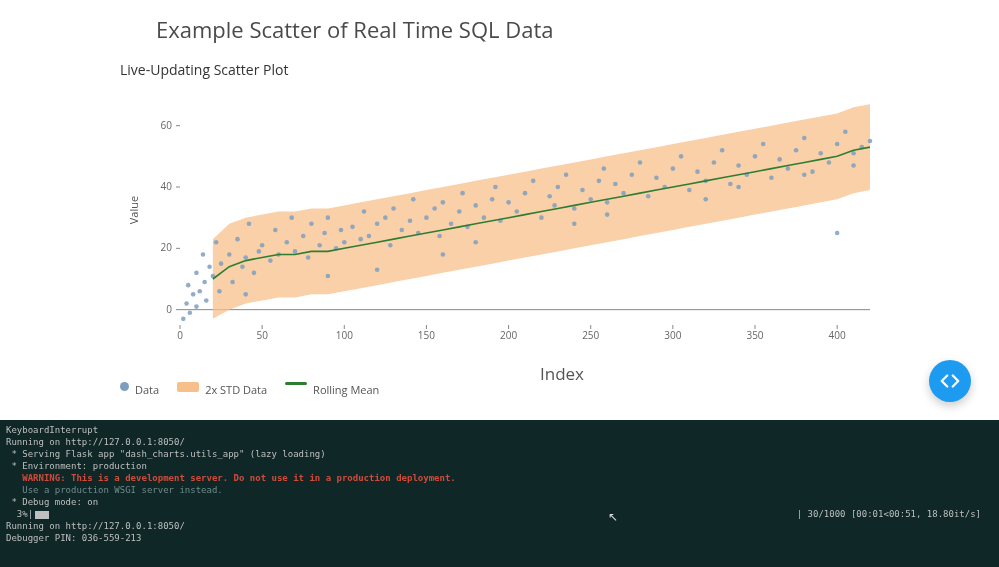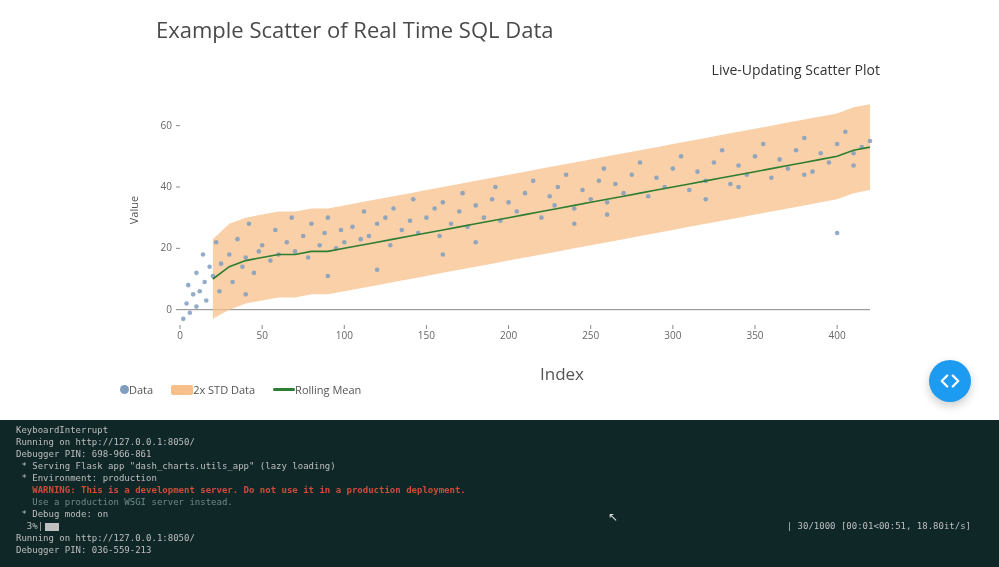--- a/index.html
+++ b/index.html
@@ -1,30 +1,30 @@
 <!DOCTYPE html>
 <html><head>
 <meta charset="utf-8">
 <style>
   html,body{margin:0;padding:0;font-family:"Open Sans","Helvetica Neue",Arial,sans-serif;background:#fff;color:#333;width:999px;height:567px;overflow:hidden;position:relative}
   .page-title{font-size:22px;font-weight:400;color:#4a4a4a;margin:14px 0 16px 156px}
   .chart-wrap{position:relative;width:760px;height:320px;margin:8px 0 0 120px}
-  .chart-title{text-align:right;font-size:14px;color:#333;margin-bottom:6px}
+  .chart-title{text-align:left;font-size:14px;color:#333;margin-bottom:6px}
   svg{display:block}
   .tick-label{font-size:10px;fill:#666}
   .y-title{font-size:11px;fill:#555}
   .legend{display:flex;align-items:center;gap:18px;font-size:11px;color:#555;margin-left:120px;margin-top:2px}
-  .legend .item{display:flex;align-items:center;}
+  .legend .item{display:flex;gap:6px}
   .legend .dot{width:9px;height:9px;border-radius:50%;background:#7f9dbf}
   .legend .band{width:22px;height:10px;background:#f7c08a;border-radius:2px}
   .legend .line{width:22px;height:3px;background:#2e7d32;border-radius:2px}
   .x-axis-title{position:absolute;left:420px;top:302px;font-size:17px;color:#555}
   .float-btn{position:absolute;right:28px;top:360px;width:42px;height:42px;border-radius:50%;background:#1d9bf0;display:flex;align-items:center;justify-content:center;box-shadow:0 4px 10px rgba(0,0,0,.2);cursor:pointer}
   .float-btn svg{width:22px;height:22px}
-  .terminal{position:absolute;left:0;bottom:0;width:100%;height:147px;background:#0f2727;font-family:"Menlo","Consolas",monospace;font-size:9px;line-height:12px;color:#bfbfbf;box-sizing:border-box;padding:4px 16px;overflow:hidden}
+  .terminal{position:absolute;left:0;bottom:0;width:100%;height:147px;background:#0f2727;font-family:"Menlo","Consolas",monospace;font-size:9px;line-height:12px;color:#bfbfbf;box-sizing:border-box;padding:4px 6px;overflow:hidden}
   .tline{white-space:pre}
   .t-green{color:#8ecf4e}
   .t-purple{color:#b07cc6}
   .t-red{color:#d14b3a;font-weight:bold}
   .t-dim{color:#6f8a8a}
   .t-right{position:absolute;right:12px;color:#bfbfbf}
   .prog{display:inline-block;width:350px;height:8px;background:#bfbfbf;vertical-align:middle;margin-left:2px}
   .prog.short{width:14px}
   .cursor{position:absolute;left:608px;top:508px;font-size:12px;color:#ddd;pointer-events:none}
 </style>
@@ -211,21 +211,20 @@
 
 <div class="float-btn">
   <svg viewBox="0 0 24 24">
     <path d="M9 6l-6 6 6 6M15 6l6 6-6 6" stroke="#fff" stroke-width="2.5" fill="none" stroke-linecap="round" stroke-linejoin="round"></path>
   </svg>
 </div>
 
 <div class="terminal" id="terminal">
     <div class="tline">KeyboardInterrupt</div>
     <div class="tline">Running on http://127.0.0.1:8050/</div>
-    <div class="tline">Debugger PIN: 698-966-861</div>
     <div class="tline"> * Serving Flask app "dash_charts.utils_app" (lazy loading)</div>
     <div class="tline"> * Environment: production</div>
     <div class="tline"><span class="t-red">   WARNING: This is a development server. Do not use it in a production deployment.</span></div>
     <div class="tline"><span class="t-dim">   Use a production WSGI server instead.</span></div>
     <div class="tline"> * Debug mode: on</div>
     <div class="tline" style="position: relative;"><span>  3%|</span><span class="prog short"></span><span class="t-right">| 30/1000 [00:01&lt;00:51, 18.80it/s]</span></div>
     <div class="tline">Running on http://127.0.0.1:8050/</div>
     <div class="tline">Debugger PIN: 036-559-213</div>
   </div>
 <div class="cursor">↖</div>

